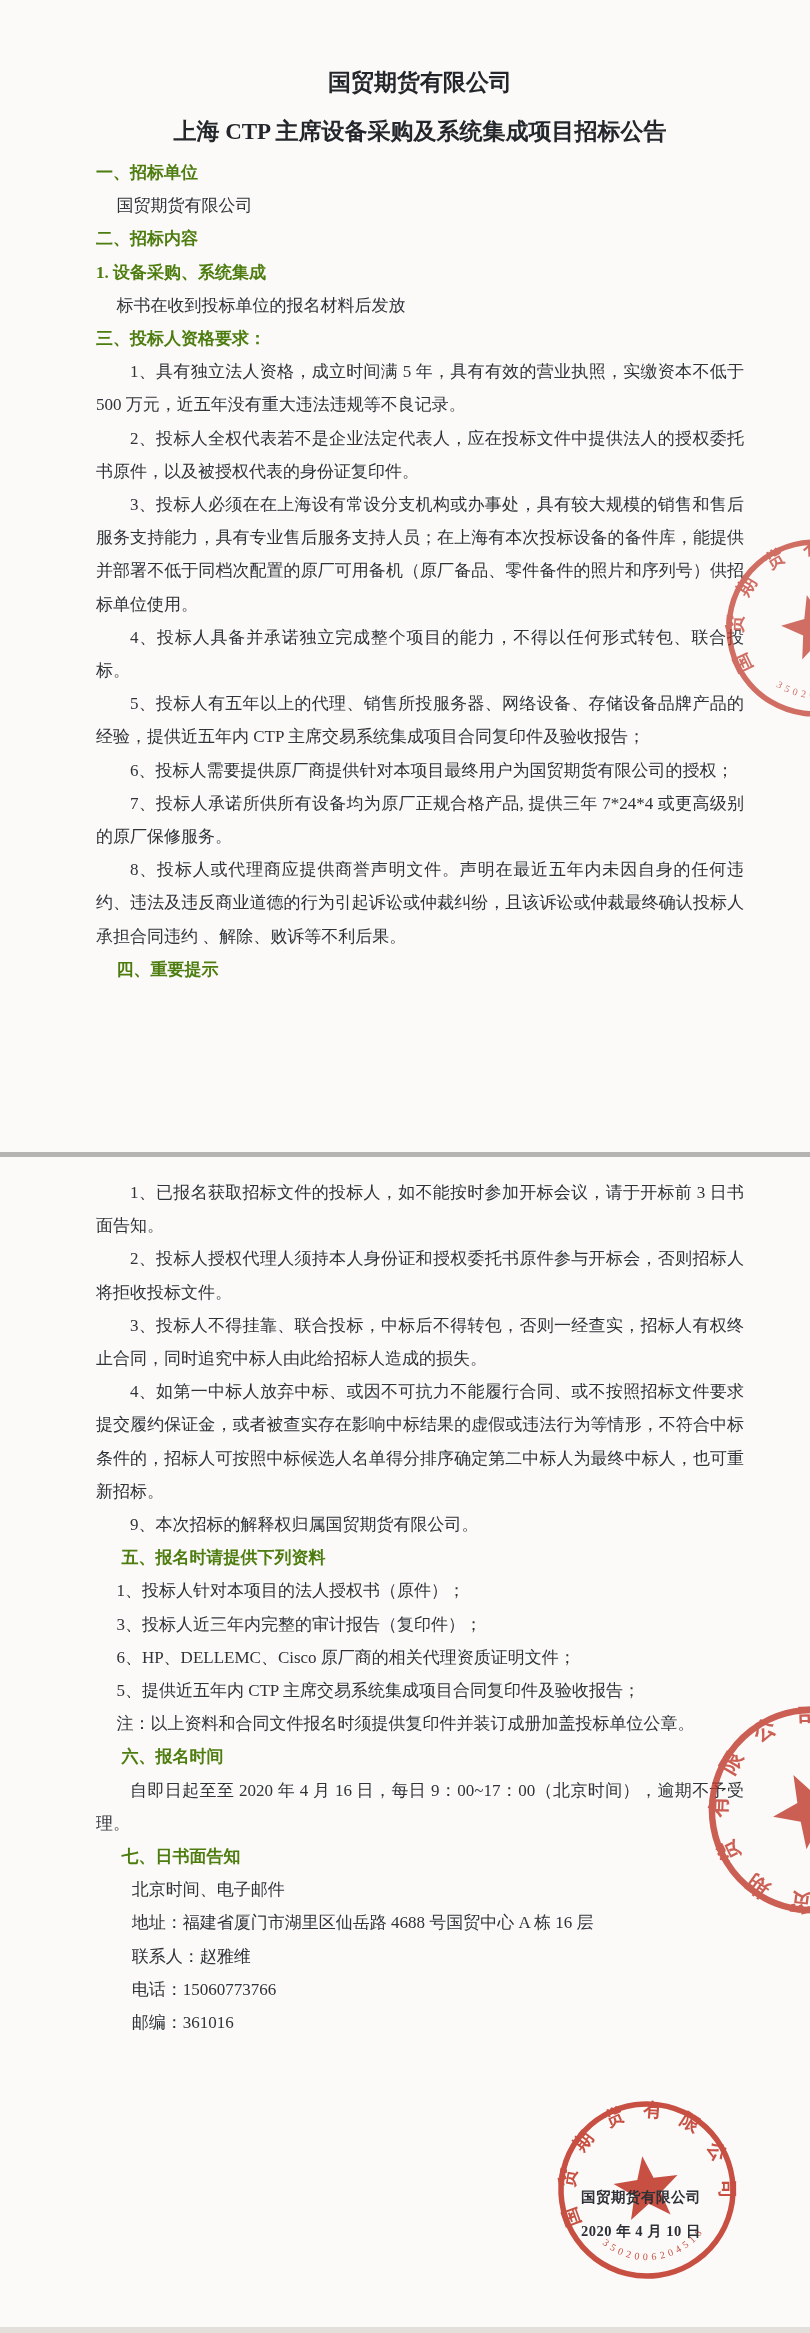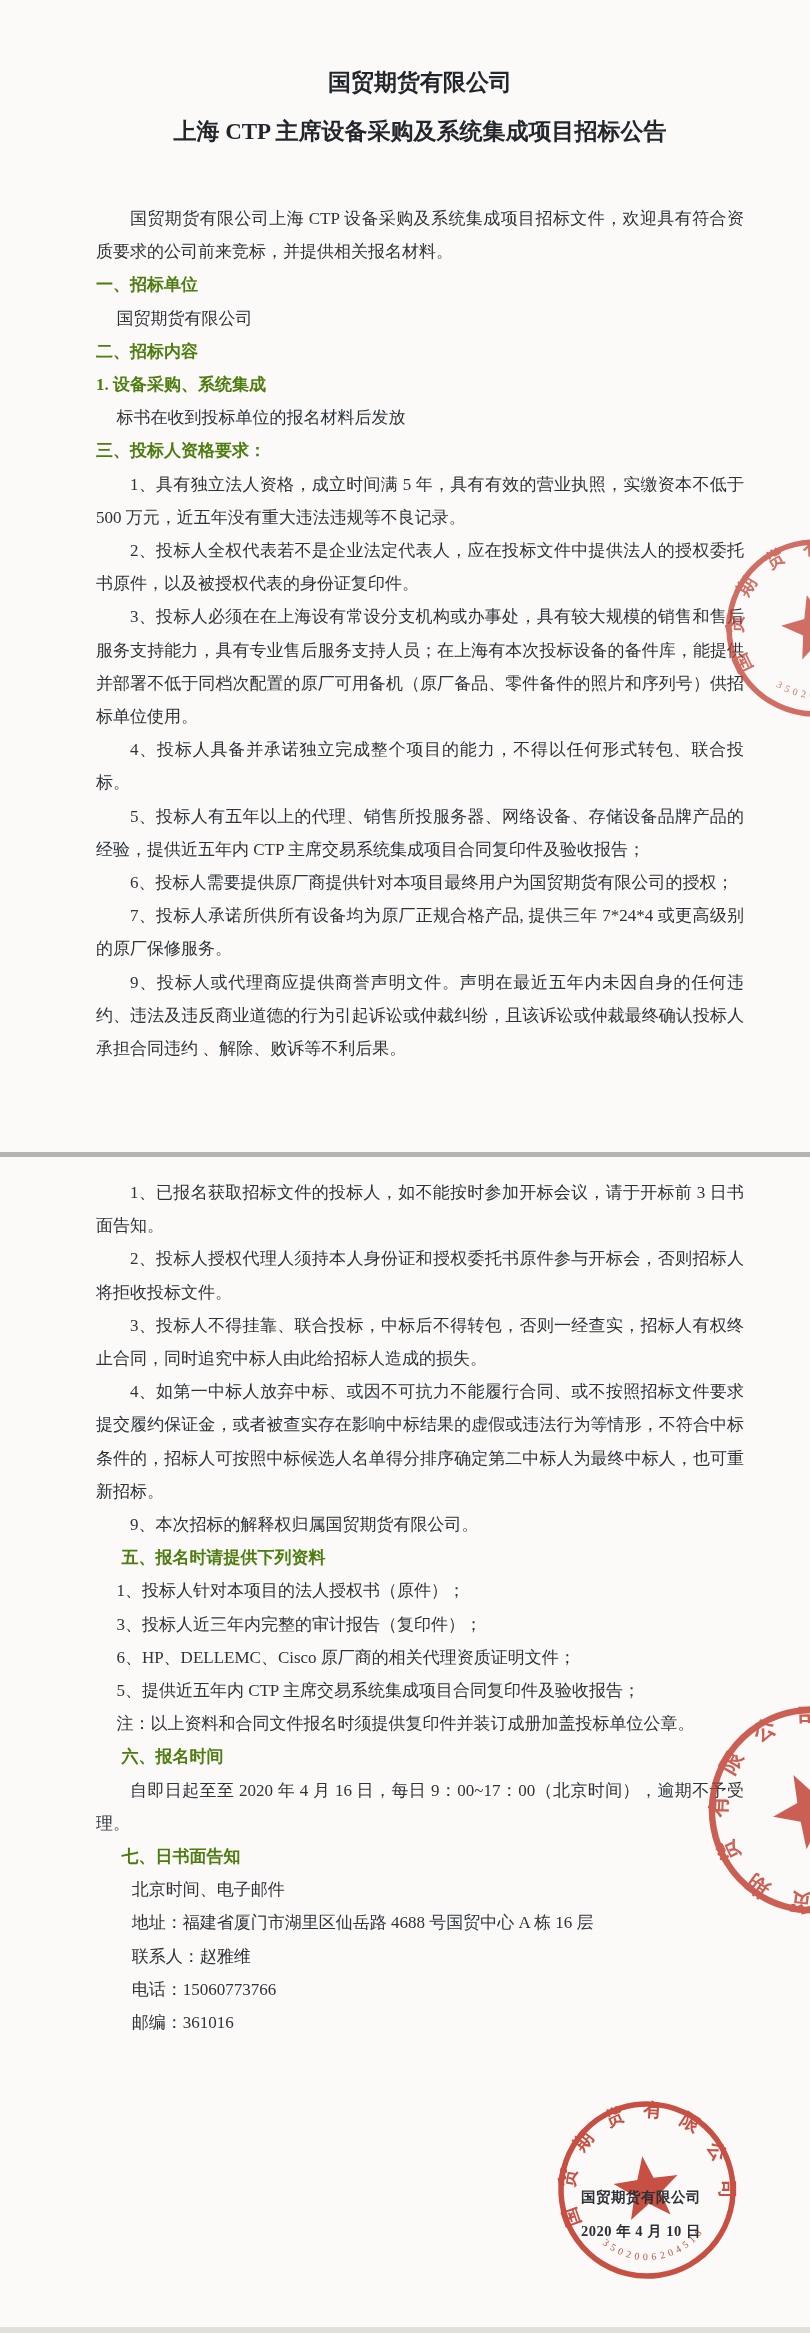--- a/index.html
+++ b/index.html
@@ -33,39 +33,39 @@
   }
   .signature div{white-space:nowrap;}
 </style>
 </head>
 <body>
 
 <div class="page" id="p1">
   <div class="title">国贸期货有限公司</div>
   <div class="title">上海 CTP 主席设备采购及系统集成项目招标公告</div>
 
-  <p class="ti intro">国贸期货有限公司上海 CTP 设备采购及系统集成项目招标文件，欢迎具有符合资质要求的公司前来竞标，并提供相关报名材料。</p>
 
   <p class="h">一、招标单位</p>
   <p class="ml1">国贸期货有限公司</p>
 
   <p class="h">二、招标内容</p>
   <p class="h">1. 设备采购、系统集成</p>
   <p class="ml1">标书在收到投标单位的报名材料后发放</p>
 
   <p class="h">三、投标人资格要求：</p>
   <p class="ti">1、具有独立法人资格，成立时间满 5 年，具有有效的营业执照，实缴资本不低于 500 万元，近五年没有重大违法违规等不良记录。</p>
   <p class="ti">2、投标人全权代表若不是企业法定代表人，应在投标文件中提供法人的授权委托书原件，以及被授权代表的身份证复印件。</p>
   <p class="ti">3、投标人必须在在上海设有常设分支机构或办事处，具有较大规模的销售和售后服务支持能力，具有专业售后服务支持人员；在上海有本次投标设备的备件库，能提供并部署不低于同档次配置的原厂可用备机（原厂备品、零件备件的照片和序列号）供招标单位使用。</p>
   <p class="ti">4、投标人具备并承诺独立完成整个项目的能力，不得以任何形式转包、联合投标。</p>
   <p class="ti">5、投标人有五年以上的代理、销售所投服务器、网络设备、存储设备品牌产品的经验，提供近五年内 CTP 主席交易系统集成项目合同复印件及验收报告；</p>
   <p class="ti">6、投标人需要提供原厂商提供针对本项目最终用户为国贸期货有限公司的授权；</p>
   <p class="ti">7、投标人承诺所供所有设备均为原厂正规合格产品, 提供三年 7*24*4 或更高级别的原厂保修服务。</p>
-  <p class="ti">9、投标人或代理商应提供商誉声明文件。声明在最近五年内未因自身的任何违约、违法及违反商业道德的行为引起诉讼或仲裁纠纷，且该诉讼或仲裁最终确认投标人承担合同违约 、解除、败诉等不利后果。</p>
+  <p class="ti">8、投标人或代理商应提供商誉声明文件。声明在最近五年内未因自身的任何违约、违法及违反商业道德的行为引起诉讼或仲裁纠纷，且该诉讼或仲裁最终确认投标人承担合同违约 、解除、败诉等不利后果。</p>
 
+  <p class="h ml1">四、重要提示</p>
 </div>
 
 <div class="divider"></div>
 
 <div class="page" id="p2">
   <p class="ti">1、已报名获取招标文件的投标人，如不能按时参加开标会议，请于开标前 3 日书面告知。</p>
   <p class="ti">2、投标人授权代理人须持本人身份证和授权委托书原件参与开标会，否则招标人将拒收投标文件。</p>
   <p class="ti">3、投标人不得挂靠、联合投标，中标后不得转包，否则一经查实，招标人有权终止合同，同时追究中标人由此给招标人造成的损失。</p>
   <p class="ti">4、如第一中标人放弃中标、或因不可抗力不能履行合同、或不按照招标文件要求提交履约保证金，或者被查实存在影响中标结果的虚假或违法行为等情形，不符合中标条件的，招标人可按照中标候选人名单得分排序确定第二中标人为最终中标人，也可重新招标。</p>
   <p class="ti">9、本次招标的解释权归属国贸期货有限公司。</p>

